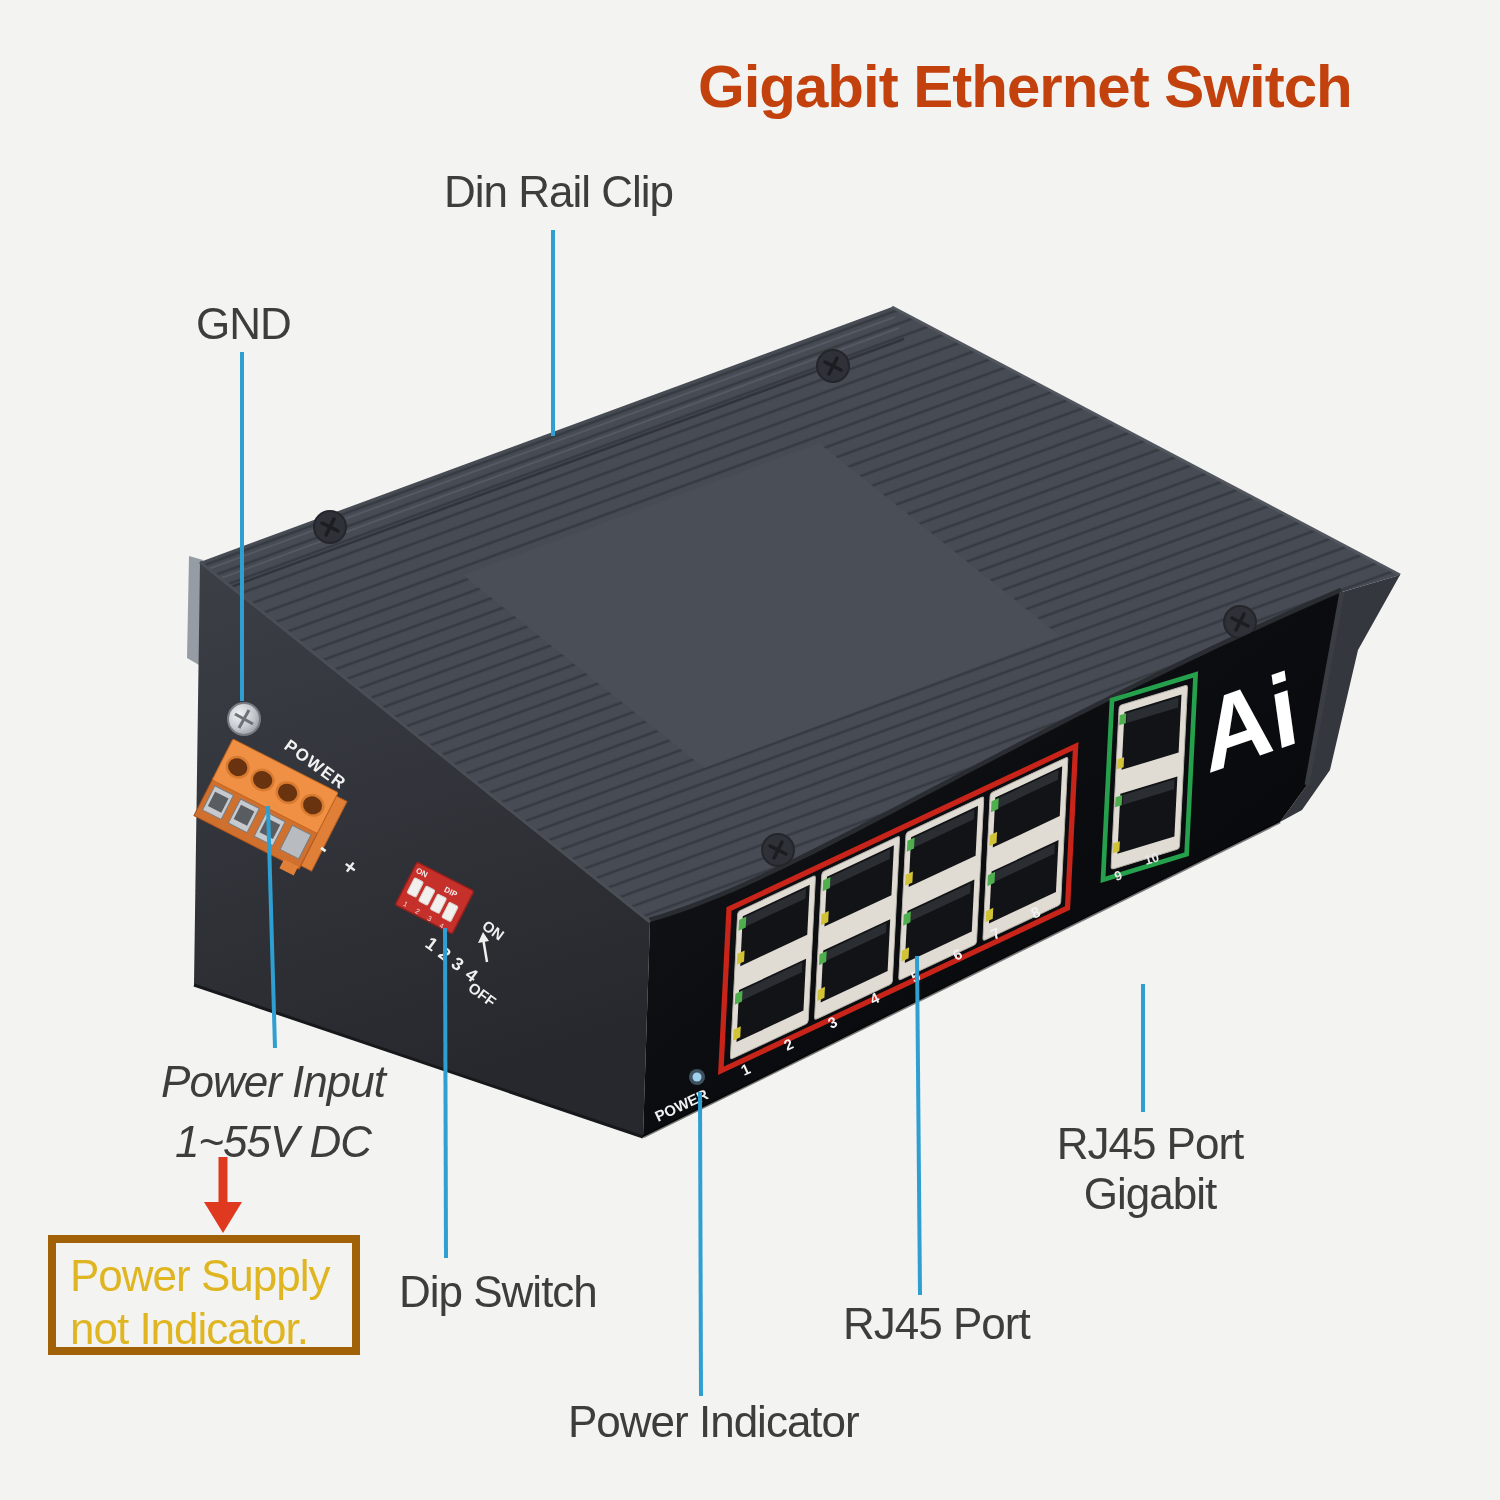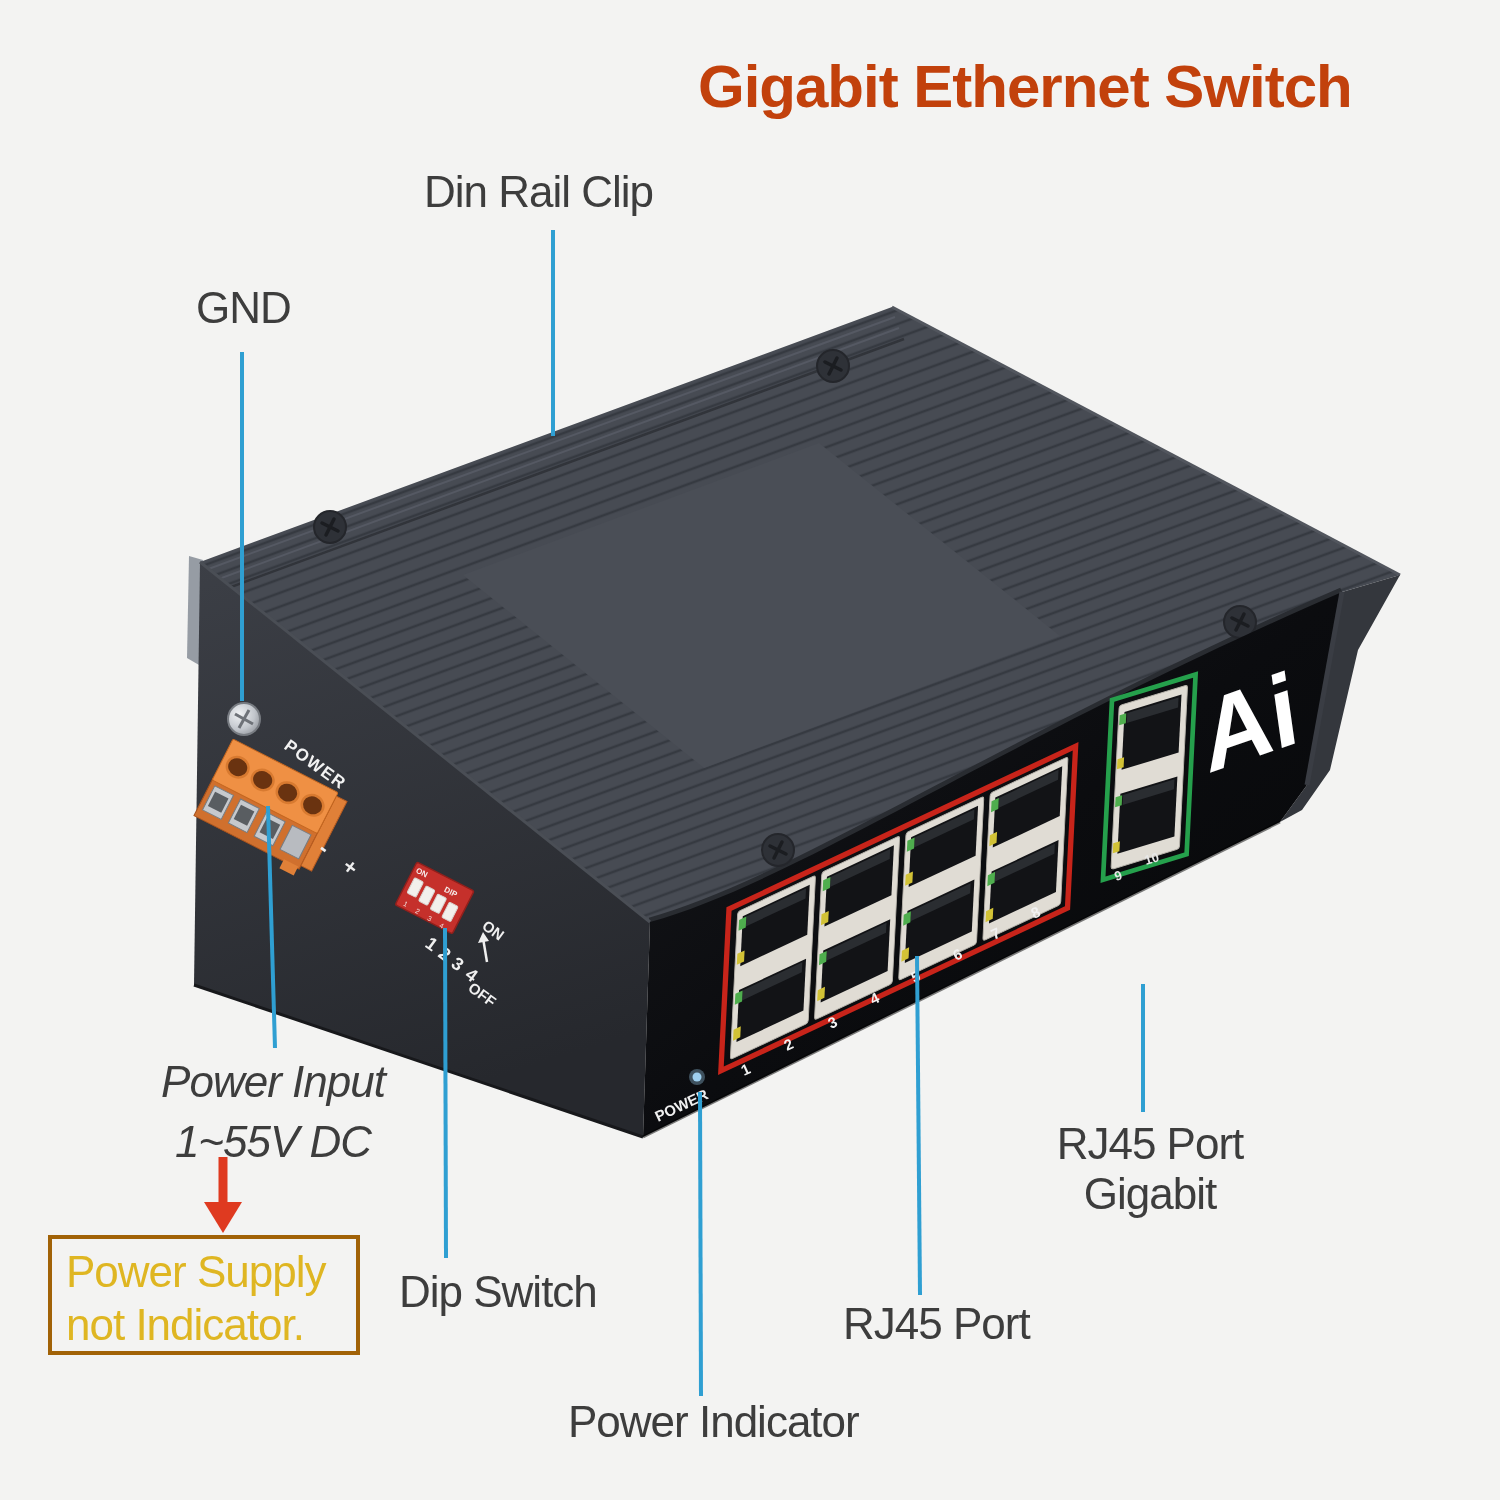--- a/index.html
+++ b/index.html
@@ -16,21 +16,21 @@
   #page-title{
     position:absolute;left:698px;top:52px;
     font-size:60px;font-weight:bold;color:#c2410c;letter-spacing:-1px;
   }
   #power-input-label{left:118px;top:1058px;width:310px;text-align:center;white-space:normal;}
   #power-input-label .line{display:block;margin-bottom:12px;font-style:italic;}
   #uplink-label{left:1000px;top:1120px;width:300px;text-align:center;white-space:normal;}
   #uplink-label .line{display:block;margin-bottom:2px;}
   #warning-box{
     position:absolute;left:48px;top:1235px;width:312px;height:120px;
-    border:4px solid #a16207;box-sizing:border-box;
+    border:8px solid #a16207;box-sizing:border-box;
     padding:6px 0 0 14px;
     color:#dfb622;font-size:44px;line-height:53px;letter-spacing:-1px;
   }
   #warning-box .line{display:block;white-space:nowrap;}
   text{font-family:"Liberation Sans","DejaVu Sans",sans-serif;}
 </style>
 </head>
 <body>
 
 <div id="stage">
@@ -260,23 +260,23 @@
     </g>
 
     <g>
       <line x1="223" y1="1157" x2="223" y2="1206" stroke="#df3a20" stroke-width="9"></line>
       <polygon points="223,1233 204,1202 242,1202" fill="#df3a20"></polygon>
     </g>
   </svg>
 
   <div id="page-title">Gigabit Ethernet Switch</div>
 
-  <div class="lbl" style="left:424px;top:168px;">Din Rail Clip</div>
-
-  <div class="lbl" style="left:196px;top:284px;">GND</div>
+  <div class="lbl" style="left:444px;top:168px;">Din Rail Clip</div>
+
+  <div class="lbl" style="left:196px;top:300px;">GND</div>
 
   <div class="lbl" id="power-input-label">
     <span class="line">Power Input</span>
     <span class="line">1~55V DC</span>
   </div>
 
   <div id="warning-box">
     <span class="line">Power Supply</span>
     <span class="line">not Indicator.</span>
   </div>

